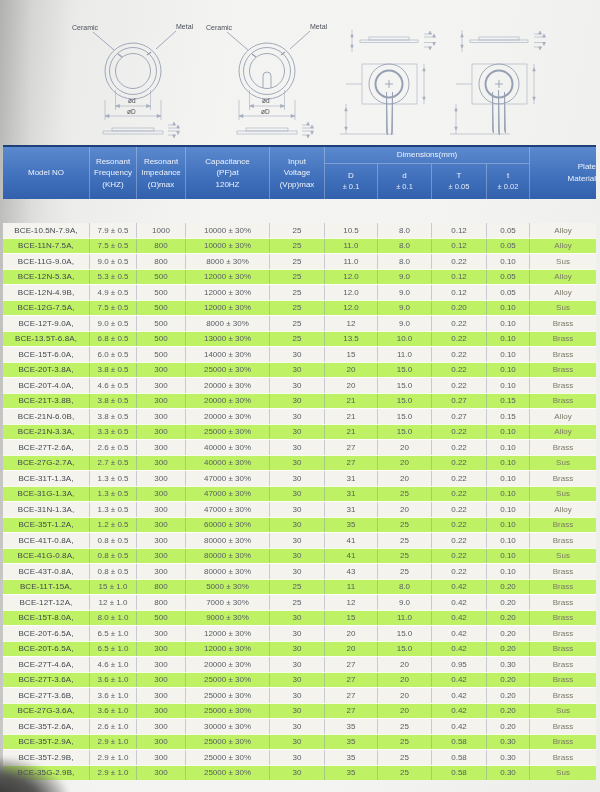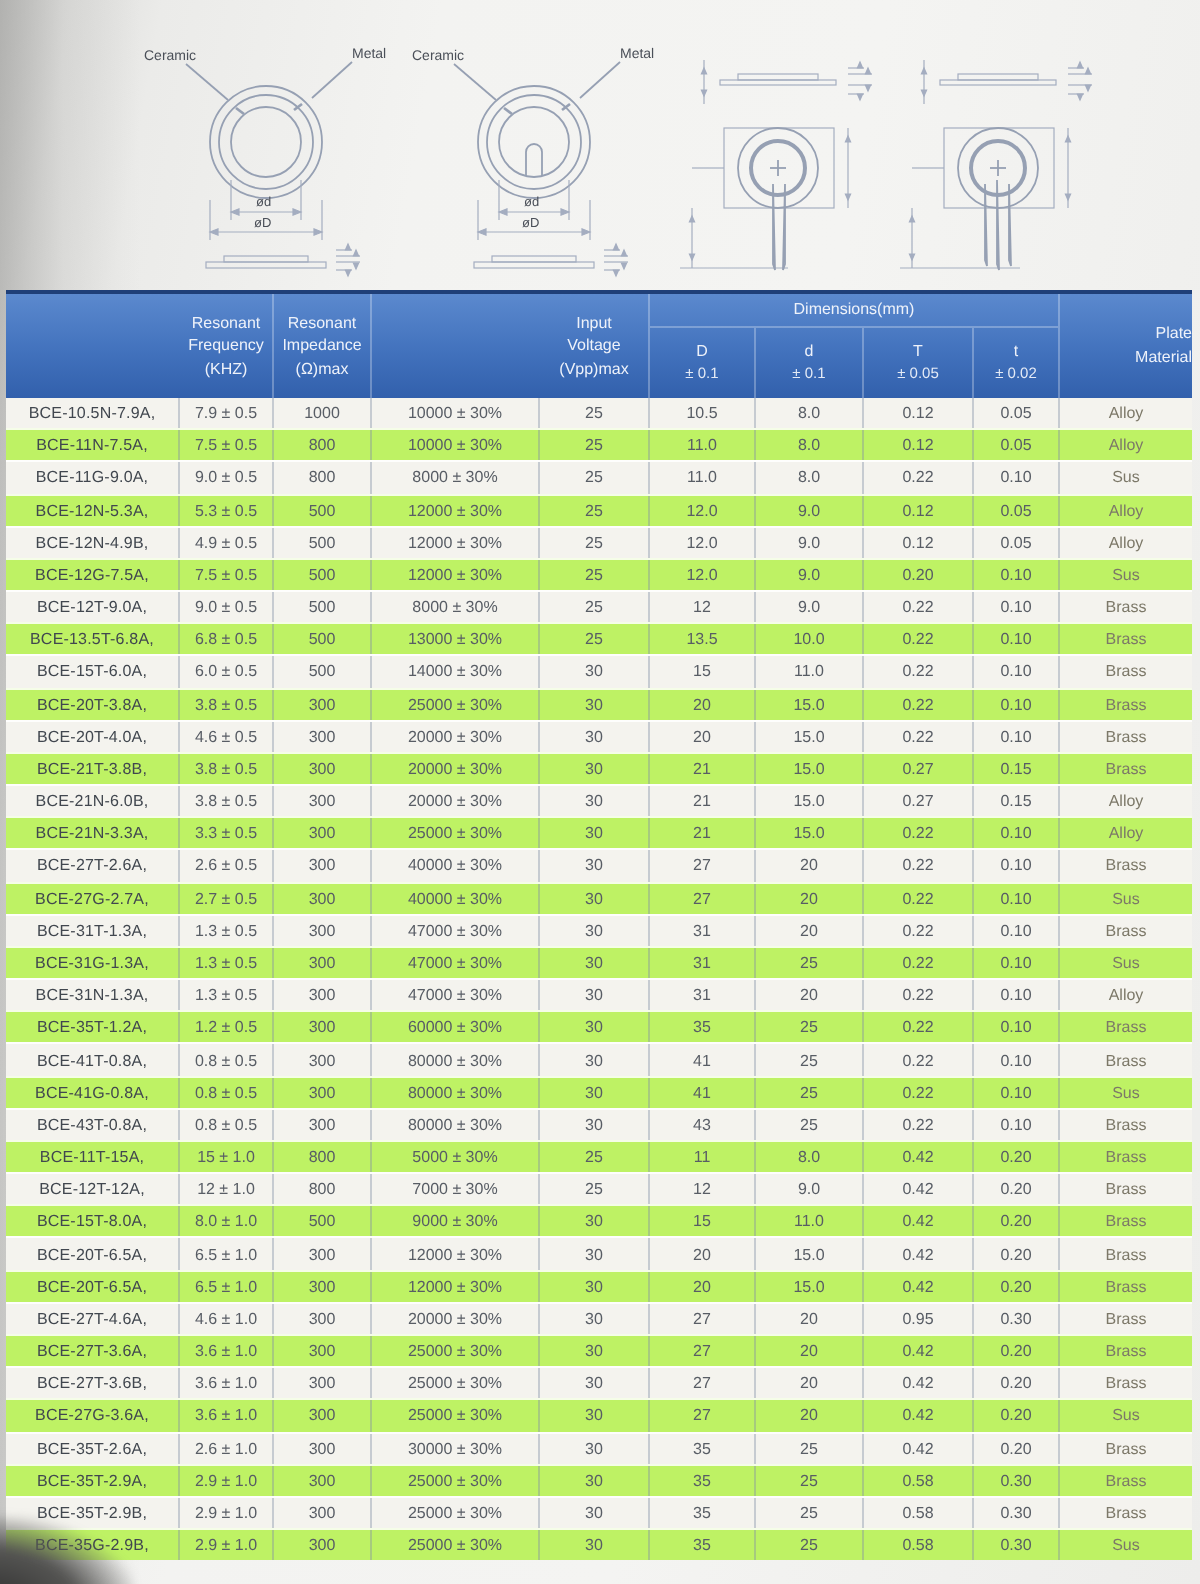--- a/index.html
+++ b/index.html
@@ -51,21 +51,21 @@
   .h-t{grid-column:9;grid-row:2/4;}
   .h-plate{grid-column:10;grid-row:1/4;border-right:none;align-items:flex-end;}
   .tol{font-size:7.5px;opacity:.95;}
   .tbody{display:flex;flex-direction:column;height:581px;}
   .trow{
     flex:1;display:grid;
     grid-template-columns:87px 47px 49px 84px 55px 53px 54px 55px 43px 66px;
     background:#f4f3ee;border-top:1px solid rgba(255,255,255,.85);
     align-items:center;
   }
-  .trow:first-child{border-top:none;}
+  .trow:first-child{border-top:none;margin-top:24px;}
   .trow.alt{background:#bef264;}
   .tcell{
     height:100%;display:flex;align-items:center;justify-content:center;
     font-size:8px;color:#585d65;border-right:1px solid rgba(130,142,164,.40);
     white-space:nowrap;overflow:hidden;
   }
   .tcell:last-child{border-right:none;color:#7c7868;}
   .tcell.c0{color:#41474f;letter-spacing:.1px;}
 </style>
 </head>
@@ -209,29 +209,37 @@
         <path d="M50.5 70 v38 l1 3 z"></path>
         <path d="M56.5 68 v42 l1 3 z"></path>
         <path d="M62.5 70 v38 l1 3 z"></path>
       </g>
     </svg>
   </div>
 </div>
 
 <div class="spec-table">
   <div class="thead">
+    <div class="hcell h-model">
+      <span>Model NO</span>
+    </div>
     <div class="hcell h-freq">
       <span>Resonant</span>
       <span>Frequency</span>
       <span>(KHZ)</span>
     </div>
     <div class="hcell h-imp">
       <span>Resonant</span>
       <span>Impedance</span>
       <span>(Ω)max</span>
+    </div>
+    <div class="hcell h-cap">
+      <span>Capacitance</span>
+      <span>(PF)at</span>
+      <span>120HZ</span>
     </div>
     <div class="hcell h-volt">
       <span>Input</span>
       <span>Voltage</span>
       <span>(Vpp)max</span>
     </div>
     <div class="hcell h-dims">
       <span>Dimensions(mm)</span>
     </div>
     <div class="hcell h-D">

